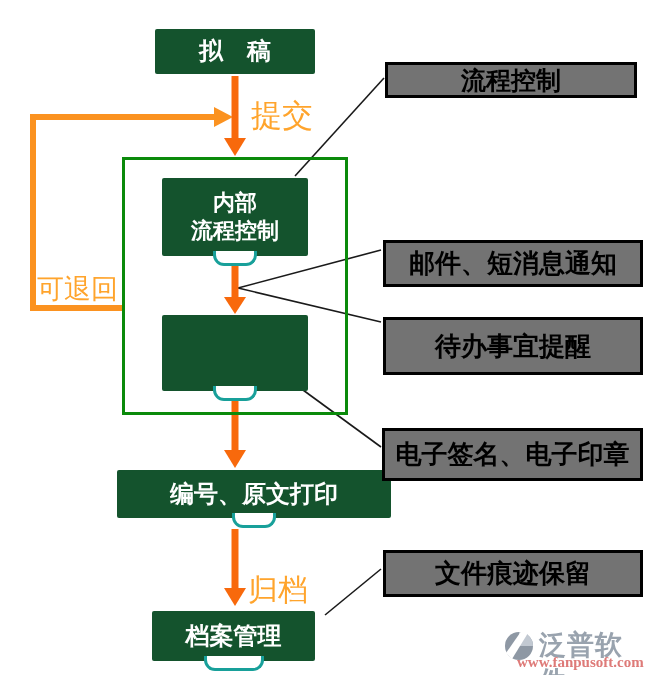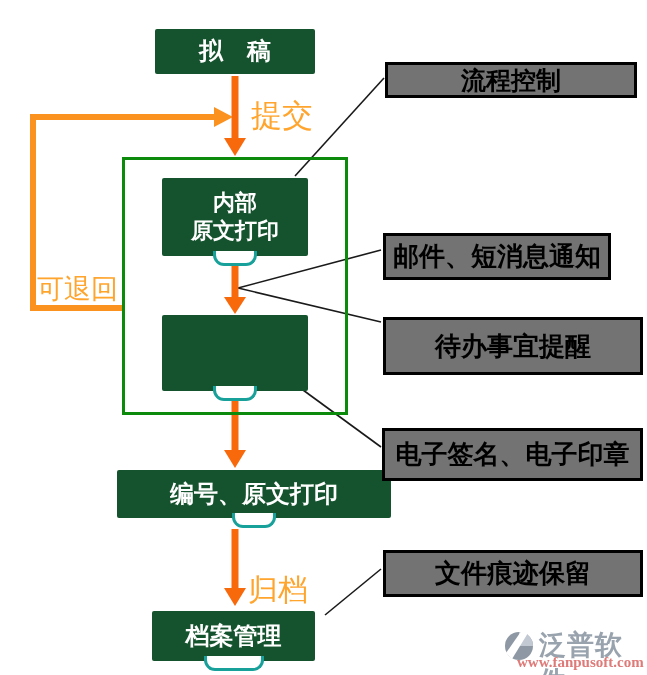--- a/index.html
+++ b/index.html
@@ -112,21 +112,21 @@
   </svg>
 
   <div class="green-frame"></div>
 
   <div class="teal-box" style="left:155px;top:29px;width:160px;height:45px;font-size:24px;">
     <span>拟　稿</span>
   </div>
 
   <div class="teal-box" style="left:162px;top:178px;width:146px;height:78px;font-size:22px;">
     <span>内部
-原文打印</span>
+流程控制</span>
     <span class="notch"></span>
   </div>
 
   <div class="teal-box" style="left:162px;top:315px;width:146px;height:76px;font-size:22px;">
     <span class="notch"></span>
   </div>
 
   <div class="teal-box" style="left:117px;top:470px;width:274px;height:48px;font-size:24px;">
     <span>编号、原文打印</span>
     <span class="notch"></span>
@@ -137,21 +137,21 @@
     <span class="notch wide"></span>
   </div>
 
   <div class="flow-label" style="left:251px;top:95px;font-size:31px;">提交</div>
   <div class="flow-label" style="left:37px;top:271px;font-size:27px;">可退回</div>
   <div class="flow-label" style="left:248px;top:570px;font-size:30px;">归档</div>
 
   <div class="callout" style="left:385px;top:62px;width:252px;height:36px;font-size:25px;">
     <span>流程控制</span>
   </div>
-  <div class="callout" style="left:383px;top:233px;width:228px;height:47px;font-size:26px;">
+  <div class="callout" style="left:383px;top:240px;width:260px;height:47px;font-size:26px;">
     <span>邮件、短消息通知</span>
   </div>
   <div class="callout" style="left:383px;top:317px;width:260px;height:58px;font-size:26px;">
     <span>待办事宜提醒</span>
   </div>
   <div class="callout" style="left:382px;top:428px;width:261px;height:53px;font-size:26px;">
     <span>电子签名、电子印章</span>
   </div>
   <div class="callout" style="left:383px;top:550px;width:260px;height:47px;font-size:26px;">
     <span>文件痕迹保留</span>

